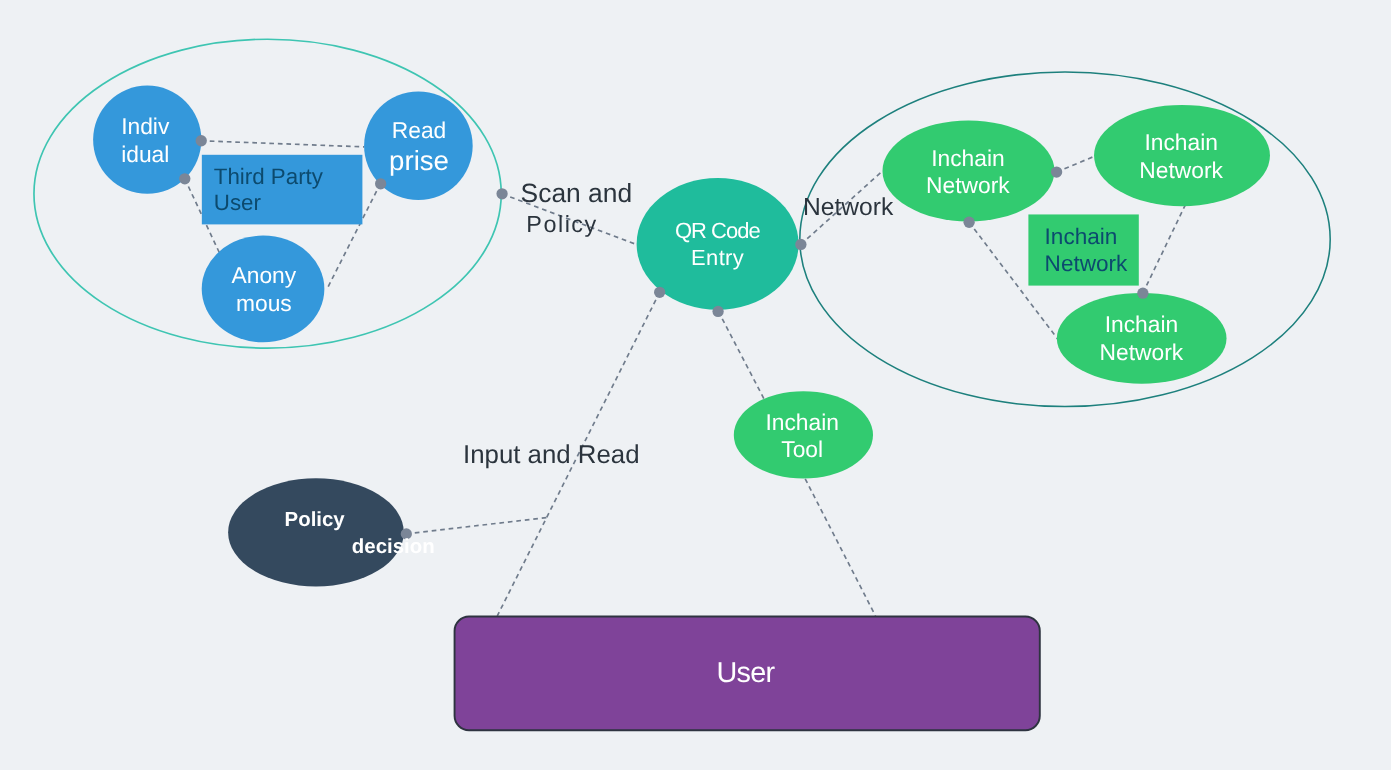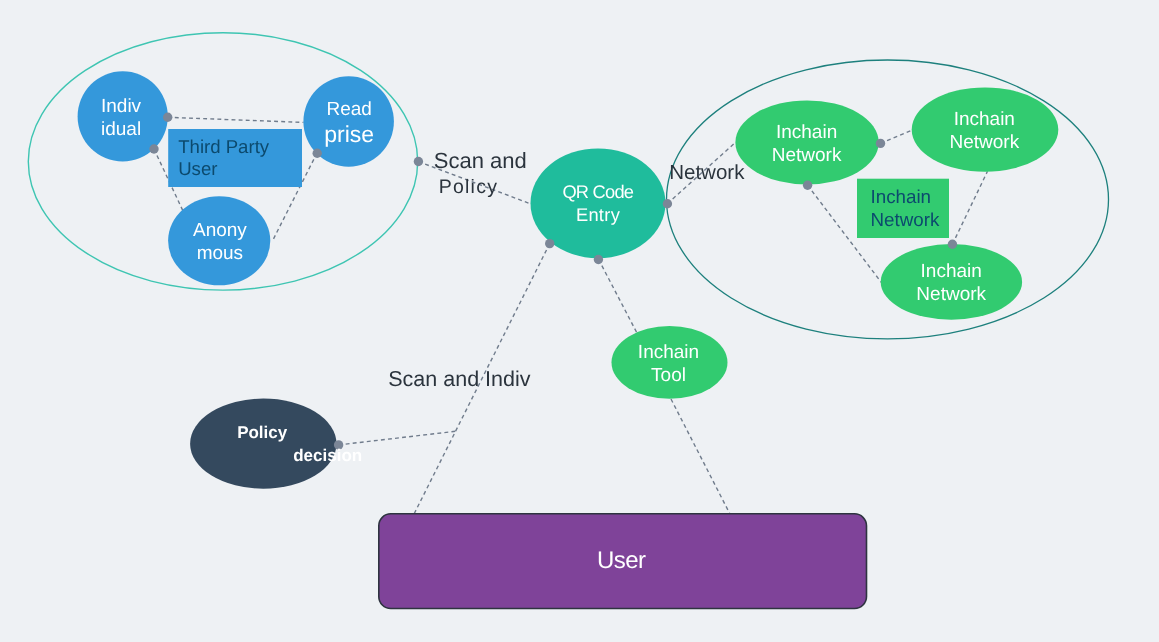--- a/index.html
+++ b/index.html
@@ -86,15 +86,15 @@
       <div class="lbl" style="left: 851.2px; top: 262.2px; font-size: 19px;">Inchain</div>
       <div class="lbl" style="left: 851.2px; top: 285.2px; font-size: 19px;">Network</div>
       <div class="lbl" style="left: 568.5px; top: 343.4px; font-size: 19px;">Inchain</div>
       <div class="lbl" style="left: 568.5px; top: 366.2px; font-size: 19px;">Tool</div>
       <div class="lbl tbold" style="left: 162.2px; top: 423.9px; font-size: 17px;">Policy</div>
       <div class="lbl tbold" style="left: 162.2px; top: 446.7px; font-size: 17px; text-align: right;">decision</div>
       <div class="lbl" style="left: 521.2px; top: 548.6px; font-size: 24px; letter-spacing: -0.62px;">User</div>
       <div class="lbl tedge" style="left: 380.3px; top: 150px; font-size: 22px;">Scan and</div>
       <div class="lbl tedge" style="left: 368.4px; top: 177.8px; font-size: 19.5px; letter-spacing: 1.25px;">Policy</div>
       <div class="lbl tedge" style="left: 606.8px; top: 163.2px; font-size: 20.5px;">Network</div>
-      <div class="lbl tedge" style="left: 359.4px; top: 369.2px; font-size: 21.5px;">Scan and Indiv</div>
+      <div class="lbl tedge" style="left: 359.4px; top: 369.2px; font-size: 21.5px;">Input and Read</div>
     </div>
 </div>
 
 </body></html>

